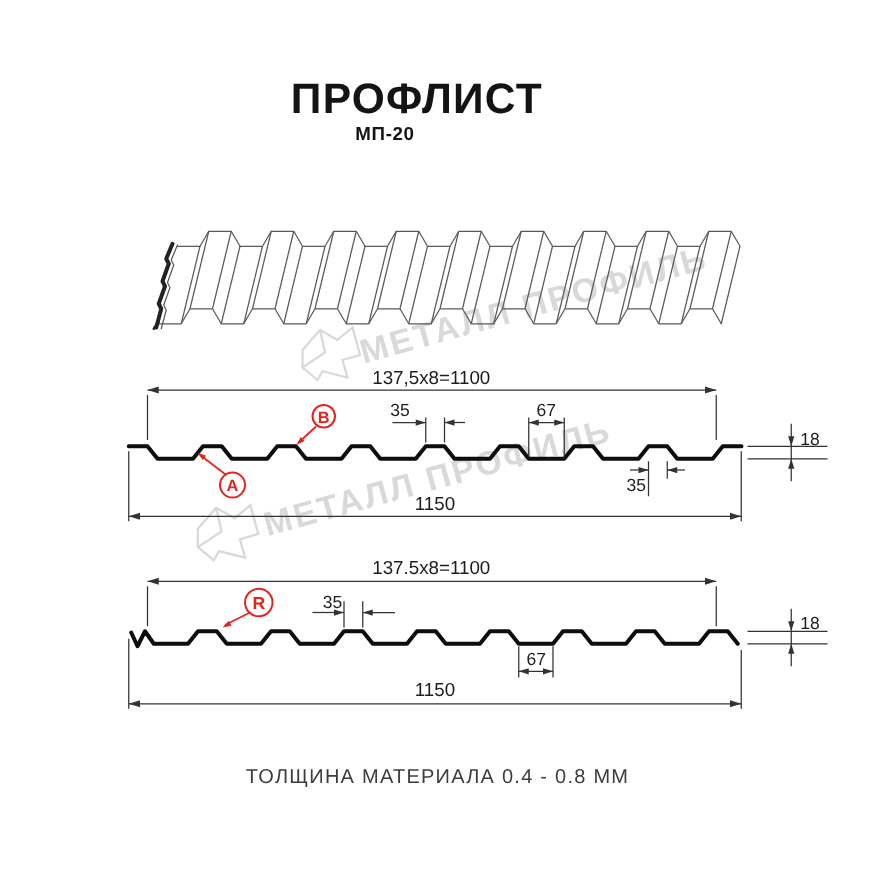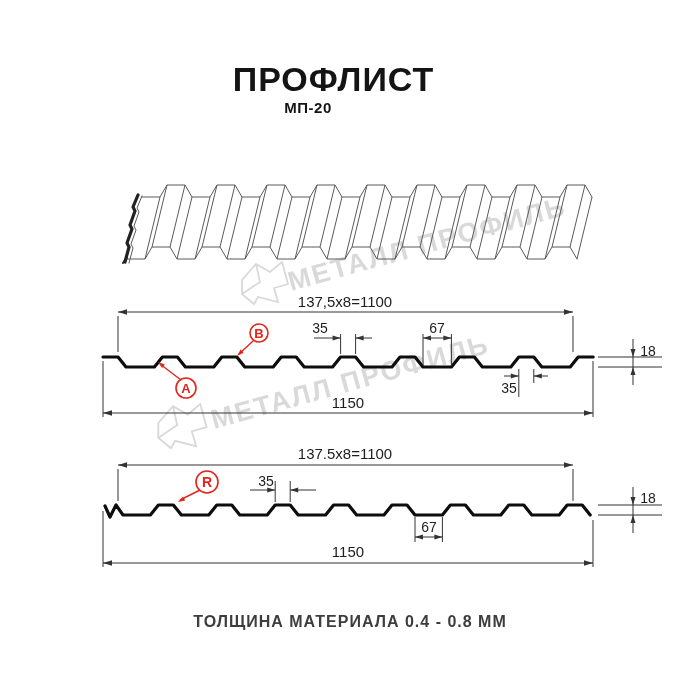--- a/index.html
+++ b/index.html
@@ -3,21 +3,21 @@
 <meta charset="utf-8">
 <style>
   html,body{margin:0;padding:0;}
   body{width:700px;height:700px;position:relative;background:#ffffff;overflow:hidden;
        font-family:"Liberation Sans",sans-serif;}
   .title{position:absolute;top:60px;left:0;width:667px;text-align:center;
          font-size:34px;font-weight:800;letter-spacing:1px;color:#141414;}
   .subtitle{position:absolute;top:99px;left:0;width:616px;text-align:center;
          font-size:15px;font-weight:700;letter-spacing:0.5px;color:#141414;}
   .footer{position:absolute;top:613px;left:0;width:700px;text-align:center;
-         font-size:16px;font-weight:700;letter-spacing:1px;color:#3d3d3d;}
+         font-size:16px;font-weight:400;letter-spacing:1px;color:#3d3d3d;}
   svg{position:absolute;left:0;top:0;}
   svg text{font-family:"Liberation Sans",sans-serif;}
   .dimtxt{font-size:14px;fill:#1d1d1d;}
   .dimtxt-big{font-size:15px;fill:#1d1d1d;}
   .callout{font-size:13px;font-weight:700;fill:#e3251c;}
   .wmtext{font-size:27px;font-weight:700;letter-spacing:2px;fill:#d9d9d9;}
 </style>
 </head>
 <body>
 

